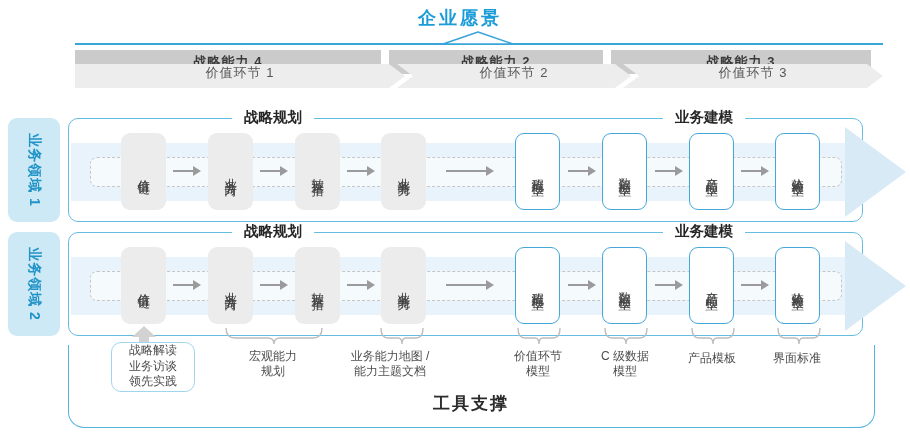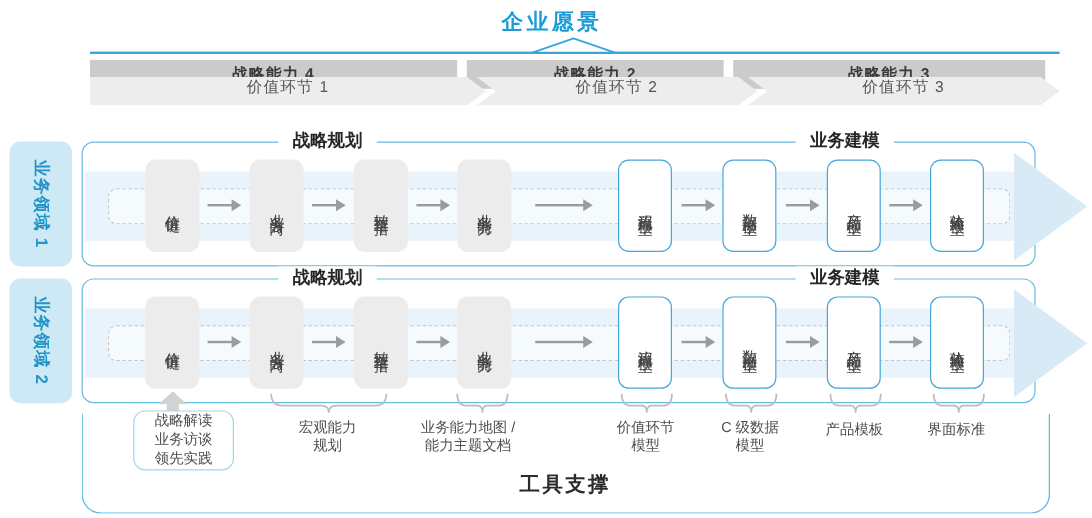--- a/index.html
+++ b/index.html
@@ -65,21 +65,21 @@
         clip-path:polygon(50% 0,100% 100%,0 100%);}
   .up-stem{position:absolute;left:139px;top:336px;width:10px;height:9px;background:#d2d2d2;}
   .bracket{position:absolute;top:328px;}
   .br1{left:225px}.br2{left:380px}.br3{left:517px}.br4{left:604px}.br5{left:691px}.br6{left:777px}
   .ann{position:absolute;top:349px;transform:translateX(-50%);text-align:center;
        font-size:12px;color:#4d4d4d;line-height:1.25;white-space:nowrap;}
   .an2{left:273px}.an3{left:390px}.an4{left:538px}.an5{left:625px}
   .an6{left:712px;top:351px}.an7{left:797px;top:351px}
   .practice{position:absolute;left:111px;top:342px;width:84px;height:50px;box-sizing:border-box;
        border:1.4px solid #9fd6ee;border-radius:10px;background:#fff;display:flex;
-       flex-direction:column;align-items:center;justify-content:space-between;font-size:12px;
+       flex-direction:column;align-items:center;justify-content:flex-start;font-size:12px;
        color:#4d4d4d;line-height:1.3;}
 
   
   .tool-u{position:absolute;left:68px;top:345px;width:807px;height:83px;box-sizing:border-box;
        border:1.6px solid #54b4de;border-top:none;border-radius:0 0 16px 16px;}
   .tool-label{position:absolute;left:471px;top:392px;transform:translateX(-50%);
        font-weight:bold;font-size:17px;color:#2b2b2b;letter-spacing:2px;}
 </style>
 </head>
 <body>

